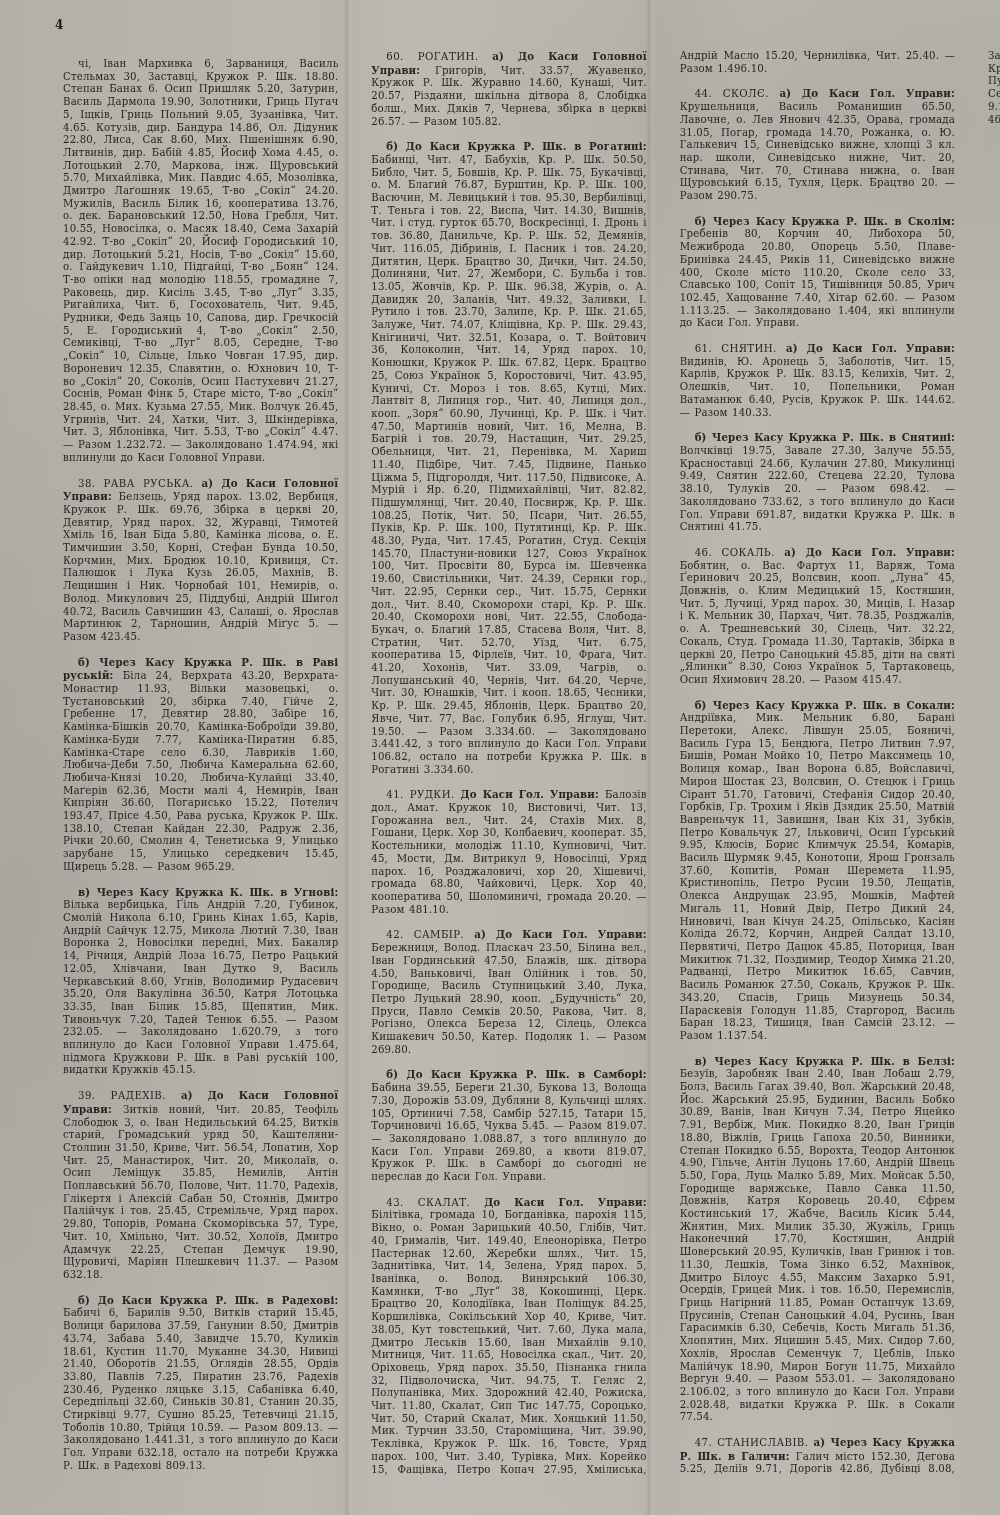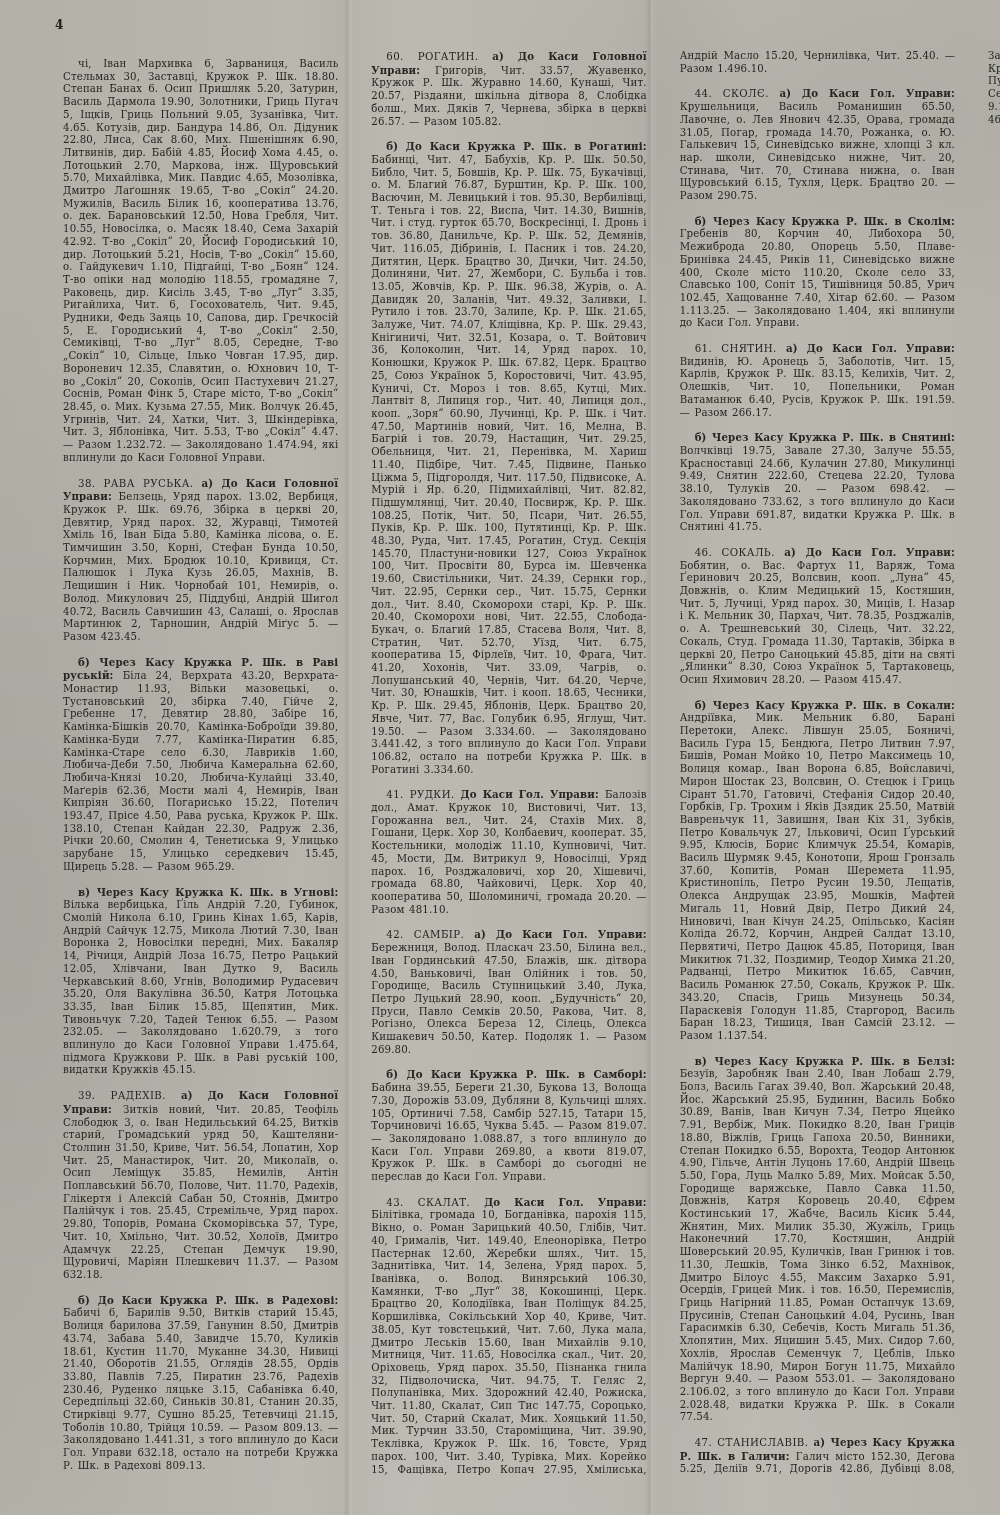--- a/index.html
+++ b/index.html
@@ -56,20 +56,20 @@
       <p class="para"><span class="secnum">39. РАДЕХІВ. </span><b class="lead">а) До Каси Головної Управи: </b><span>Зитків новий, Чит. 20.85, Теофіль Слободюк 3, о. Іван Недильський 64.25, Витків старий, Громадський уряд 50, Каштеляни-Столпин 31.50, Криве, Чит. 56.54, Лопатин, Хор Чит. 25, Манастирок, Чит. 20, Миколаїв, о. Осип Леміщук 35.85, Немилів, Антін Поплавський 56.70, Полове, Чит. 11.70, Радехів, Глікертя і Алексій Сабан 50, Стоянів, Дмитро Палійчук і тов. 25.45, Стремільче, Уряд парох. 29.80, Топорів, Романа Скоморівська 57, Туре, Чит. 10, Хмільно, Чит. 30.52, Холоїв, Дмитро Адамчук 22.25, Степан Демчук 19.90, Щуровичі, Маріян Плешкевич 11.37. — Разом 632.18.</span></p>
       <p class="para"><b class="lead">б) До Каси Кружка Р. Шк. в Радехові: </b><span>Бабичі 6, Барилів 9.50, Витків старий 15.45, Волиця барилова 37.59, Ганунин 8.50, Дмитрів 43.74, Забава 5.40, Завидче 15.70, Куликів 18.61, Кустин 11.70, Муканне 34.30, Нивиці 21.40, Оборотів 21.55, Оглядів 28.55, Ордів 33.80, Павлів 7.25, Пиратин 23.76, Радехів 230.46, Руденко ляцьке 3.15, Сабанівка 6.40, Середпільці 32.60, Синьків 30.81, Станин 20.35, Стирківці 9.77, Сушно 85.25, Тетевчиці 21.15, Тоболів 10.80, Трійця 10.59. — Разом 809.13. — Заколядовано 1.441.31, з того вплинуло до Каси Гол. Управи 632.18, остало на потреби Кружка Р. Шк. в Радехові 809.13.</span></p>
       <p class="para"><span class="secnum">60. РОГАТИН. </span><b class="lead">а) До Каси Головної Управи: </b><span>Григорів, Чит. 33.57, Жуавенко, Кружок Р. Шк. Журавно 14.60, Кунаші, Чит. 20.57, Різдаяни, шкільна дітвора 8, Слобідка болш., Мих. Дяків 7, Чернева, збірка в церкві 26.57. — Разом 105.82.</span></p>
       <p class="para"><b class="lead">б) До Каси Кружка Р. Шк. в Рогатині: </b><span>Бабинці, Чит. 47, Бабухів, Кр. Р. Шк. 50.50, Библо, Чит. 5, Бовшів, Кр. Р. Шк. 75, Букачівці, о. М. Благий 76.87, Бурштин, Кр. Р. Шк. 100, Васючин, М. Левицький і тов. 95.30, Вербилівці, Т. Теньга і тов. 22, Виспа, Чит. 14.30, Вишнів, Чит. і студ. гурток 65.70, Воскресінці, І. Дронь і тов. 36.80, Данильче, Кр. Р. Шк. 52, Демянів, Чит. 116.05, Дібринів, І. Пасник і тов. 24.20, Дитятин, Церк. Брацтво 30, Дички, Чит. 24.50, Долиняни, Чит. 27, Жембори, С. Бульба і тов. 13.05, Жовчів, Кр. Р. Шк. 96.38, Журів, о. А. Давидяк 20, Заланів, Чит. 49.32, Заливки, І. Рутило і тов. 23.70, Залипе, Кр. Р. Шк. 21.65, Залуже, Чит. 74.07, Кліщівна, Кр. Р. Шк. 29.43, Кнігиничі, Чит. 32.51, Козара, о. Т. Войтович 36, Колоколин, Чит. 14, Уряд парох. 10, Конюшки, Кружок Р. Шк. 67.82, Церк. Брацтво 25, Союз Українок 5, Коростовичі, Чит. 43.95, Куничі, Ст. Мороз і тов. 8.65, Кутці, Мих. Лантвіт 8, Липиця гор., Чит. 40, Липиця дол., кооп. „Зоря“ 60.90, Лучинці, Кр. Р. Шк. і Чит. 47.50, Мартинів новий, Чит. 16, Мелна, В. Багрій і тов. 20.79, Настащин, Чит. 29.25, Обельниця, Чит. 21, Перенівка, М. Хариш 11.40, Підбіре, Чит. 7.45, Підвине, Панько Ціжма 5, Підгоролдя, Чит. 117.50, Підвисоке, А. Мурій і Яр. 6.20, Підмихайлівці, Чит. 82.82, Підшумлянці, Чит. 20.40, Посвирж, Кр. Р. Шк. 108.25, Потік, Чит. 50, Псари, Чит. 26.55, Пуків, Кр. Р. Шк. 100, Путятинці, Кр. Р. Шк. 48.30, Руда, Чит. 17.45, Рогатин, Студ. Секція 145.70, Пластуни-новики 127, Союз Українок 100, Чит. Просвіти 80, Бурса ім. Шевченка 19.60, Свистільники, Чит. 24.39, Сернки гор., Чит. 22.95, Сернки сер., Чит. 15.75, Сернки дол., Чит. 8.40, Скоморохи старі, Кр. Р. Шк. 20.40, Скоморохи нові, Чит. 22.55, Слобода-Букач, о. Благий 17.85, Стасева Воля, Чит. 8, Стратин, Чит. 52.70, Уїзд, Чит. 6.75, кооператива 15, Фірлеїв, Чит. 10, Фрага, Чит. 41.20, Хохонів, Чит. 33.09, Чагрів, о. Лопушанський 40, Чернів, Чит. 64.20, Черче, Чит. 30, Юнашків, Чит. і кооп. 18.65, Чесники, Кр. Р. Шк. 29.45, Яблонів, Церк. Брацтво 20, Явче, Чит. 77, Вас. Голубик 6.95, Яглуш, Чит. 19.50. — Разом 3.334.60. — Заколядовано 3.441.42, з того вплинуло до Каси Гол. Управи 106.82, остало на потреби Кружка Р. Шк. в Рогатині 3.334.60.</span></p>
       <p class="para"><span class="secnum">41. РУДКИ. </span><b class="lead">До Каси Гол. Управи: </b><span>Балозів дол., Амат. Кружок 10, Вистовичі, Чит. 13, Горожанна вел., Чит. 24, Стахів Мих. 8, Гошани, Церк. Хор 30, Колбаевич, кооперат. 35, Костельники, молодіж 11.10, Купновичі, Чит. 45, Мости, Дм. Витрикул 9, Новосілці, Уряд парох. 16, Розджаловичі, хор 20, Хішевичі, громада 68.80, Чайковичі, Церк. Хор 40, кооператива 50, Шоломиничі, громада 20.20. — Разом 481.10.</span></p>
       <p class="para"><span class="secnum">42. САМБІР. </span><b class="lead">а) До Каси Гол. Управи: </b><span>Бережниця, Волод. Пласкач 23.50, Білина вел., Іван Гординський 47.50, Блажів, шк. дітвора 4.50, Ваньковичі, Іван Олійник і тов. 50, Городище, Василь Ступницький 3.40, Лука, Петро Луцький 28.90, кооп. „Будучність“ 20, Пруси, Павло Семків 20.50, Ракова, Чит. 8, Рогізно, Олекса Береза 12, Сілець, Олекса Кишакевич 50.50, Катер. Подоляк 1. — Разом 269.80.</span></p>
       <p class="para"><b class="lead">б) До Каси Кружка Р. Шк. в Самборі: </b><span>Бабина 39.55, Береги 21.30, Букова 13, Волоща 7.30, Дорожів 53.09, Дубляни 8, Кульчиці шлях. 105, Ортиничі 7.58, Самбір 527.15, Татари 15, Торчиновичі 16.65, Чуква 5.45. — Разом 819.07. — Заколядовано 1.088.87, з того вплинуло до Каси Гол. Управи 269.80, а квоти 819.07, Кружок Р. Шк. в Самборі до сьогодні не переслав до Каси Гол. Управи.</span></p>
       <p class="para"><span class="secnum">43. СКАЛАТ. </span><b class="lead">До Каси Гол. Управи: </b><span>Білітівка, громада 10, Богданівка, парохія 115, Вікно, о. Роман Зарицький 40.50, Глібів, Чит. 40, Грималів, Чит. 149.40, Елеонорівка, Петро Пастернак 12.60, Жеребки шлях., Чит. 15, Заднитівка, Чит. 14, Зелена, Уряд парох. 5, Іванівка, о. Волод. Винярський 106.30, Камянки, Т-во „Луг“ 38, Кокошинці, Церк. Брацтво 20, Колодіївка, Іван Поліщук 84.25, Коршилівка, Сокільський Хор 40, Криве, Чит. 38.05, Кут товстецький, Чит. 7.60, Лука мала, Дмитро Леськів 15.60, Іван Михайлів 9.10, Митниця, Чит. 11.65, Новосілка скал., Чит. 20, Оріховець, Уряд парох. 35.50, Пізнанка гнила 32, Підволочиска, Чит. 94.75, Т. Геляс 2, Полупанівка, Мих. Здорожний 42.40, Рожиска, Чит. 11.80, Скалат, Сип Тис 147.75, Сороцько, Чит. 50, Старий Скалат, Мик. Хояцький 11.50, Мик. Турчин 33.50, Староміщина, Чит. 39.90, Теклівка, Кружок Р. Шк. 16, Товсте, Уряд парох. 100, Чит. 3.40, Турівка, Мих. Корейко 15, Фащівка, Петро Копач 27.95, Хмілиська, Андрій Масло 15.20, Чернилівка, Чит. 25.40. — Разом 1.496.10.</span></p>
       <p class="para"><span class="secnum">44. СКОЛЄ. </span><b class="lead">а) До Каси Гол. Управи: </b><span>Крушельниця, Василь Романишин 65.50, Лавочне, о. Лев Янович 42.35, Орава, громада 31.05, Погар, громада 14.70, Рожанка, о. Ю. Галькевич 15, Синевідсько вижне, хлопці 3 кл. нар. школи, Синевідсько нижне, Чит. 20, Стинава, Чит. 70, Стинава нижна, о. Іван Щуровський 6.15, Тухля, Церк. Брацтво 20. — Разом 290.75.</span></p>
       <p class="para"><b class="lead">б) Через Касу Кружка Р. Шк. в Сколім: </b><span>Гребенів 80, Корчин 40, Либохора 50, Межиброда 20.80, Опорець 5.50, Плаве-Бринівка 24.45, Риків 11, Синевідсько вижне 400, Сколе місто 110.20, Сколе село 33, Славсько 100, Сопіт 15, Тишівниця 50.85, Урич 102.45, Хащованне 7.40, Хітар 62.60. — Разом 1.113.25. — Заколядовано 1.404, які вплинули до Каси Гол. Управи.</span></p>
-      <p class="para"><span class="secnum">61. СНЯТИН. </span><b class="lead">а) До Каси Гол. Управи: </b><span>Видинів, Ю. Аронець 5, Заболотів, Чит. 15, Карлів, Кружок Р. Шк. 83.15, Келихів, Чит. 2, Олешків, Чит. 10, Попельники, Роман Ватаманюк 6.40, Русів, Кружок Р. Шк. 191.59. — Разом 266.17.</span></p>
+      <p class="para"><span class="secnum">61. СНЯТИН. </span><b class="lead">а) До Каси Гол. Управи: </b><span>Видинів, Ю. Аронець 5, Заболотів, Чит. 15, Карлів, Кружок Р. Шк. 83.15, Келихів, Чит. 2, Олешків, Чит. 10, Попельники, Роман Ватаманюк 6.40, Русів, Кружок Р. Шк. 144.62. — Разом 140.33.</span></p>
       <p class="para"><b class="lead">б) Через Касу Кружка Р. Шк. в Снятині: </b><span>Волчківці 19.75, Завале 27.30, Залуче 55.55, Красноставці 24.66, Кулачин 27.80, Микулинці 9.49, Снятин 222.60, Стецева 22.20, Тулова 38.10, Тулуків 20. — Разом 698.42. — Заколядовано 733.62, з того вплинуло до Каси Гол. Управи 691.87, видатки Кружка Р. Шк. в Снятині 41.75.</span></p>
       <p class="para"><span class="secnum">46. СОКАЛЬ. </span><b class="lead">а) До Каси Гол. Управи: </b><span>Бобятин, о. Вас. Фартух 11, Варяж, Тома Ґеринович 20.25, Волсвин, кооп. „Луна“ 45, Довжнів, о. Клим Медицький 15, Костяшин, Чит. 5, Лучиці, Уряд парох. 30, Миців, І. Назар і К. Мельник 30, Пархач, Чит. 78.35, Розджалів, о. А. Трешневський 30, Сілець, Чит. 32.22, Сокаль, Студ. Громада 11.30, Тартаків, Збірка в церкві 20, Петро Саноцький 45.85, діти на святі „Ялинки“ 8.30, Союз Українок 5, Тартаковець, Осип Яхимович 28.20. — Разом 415.47.</span></p>
       <p class="para"><b class="lead">б) Через Касу Кружка Р. Шк. в Сокали: </b><span>Андріївка, Мик. Мельник 6.80, Барані Перетоки, Алекс. Лівшун 25.05, Бояничі, Василь Гура 15, Бендюга, Петро Литвин 7.97, Бишів, Роман Мойко 10, Петро Максимець 10, Волиця комар., Іван Ворона 6.85, Войславичі, Мирон Шостак 23, Волсвин, О. Стецюк і Гриць Сірант 51.70, Гатовичі, Стефанія Сидор 20.40, Горбків, Гр. Трохим і Яків Дзядик 25.50, Матвій Вавреньчук 11, Завишня, Іван Кіх 31, Зубків, Петро Ковальчук 27, Ільковичі, Осип Ґурський 9.95, Клюсів, Борис Климчук 25.54, Комарів, Василь Шурмяк 9.45, Конотопи, Ярош Гронзаль 37.60, Копитів, Роман Шеремета 11.95, Кристинопіль, Петро Русин 19.50, Лещатів, Олекса Андрущак 23.95, Мошків, Мафтей Мигаль 11, Новий Двір, Петро Дикий 24, Ниновичі, Іван Кічун 24.25, Опільсько, Касіян Коліда 26.72, Корчин, Андрей Салдат 13.10, Первятичі, Петро Дацюк 45.85, Поториця, Іван Микитюк 71.32, Поздимир, Теодор Химка 21.20, Радванці, Петро Микитюк 16.65, Савчин, Василь Романюк 27.50, Сокаль, Кружок Р. Шк. 343.20, Спасів, Гриць Мизунець 50.34, Параскевія Голодун 11.85, Старгород, Василь Баран 18.23, Тишиця, Іван Самсій 23.12. — Разом 1.137.54.</span></p>
       <p class="para"><b class="lead">в) Через Касу Кружка Р. Шк. в Белзі: </b><span>Безуїв, Заробняк Іван 2.40, Іван Лобаш 2.79, Болз, Василь Гагах 39.40, Вол. Жарський 20.48, Йос. Жарський 25.95, Будинин, Василь Бобко 30.89, Ванів, Іван Кичун 7.34, Петро Яцейко 7.91, Вербіж, Мик. Покидко 8.20, Іван Гриців 18.80, Віжлів, Гриць Гапоха 20.50, Винники, Степан Покидко 6.55, Ворохта, Теодор Антонюк 4.90, Гільче, Антін Луцонь 17.60, Андрій Швець 5.50, Гора, Луць Малко 5.89, Мих. Мойсак 5.50, Городище варяжське, Павло Савка 11.50, Довжнів, Катря Коровець 20.40, Єфрем Костинський 17, Жабче, Василь Кісик 5.44, Жнятин, Мих. Милик 35.30, Жужіль, Гриць Наконечний 17.70, Костяшин, Андрій Шоверський 20.95, Куличків, Іван Гринюк і тов. 11.30, Лешків, Тома Зінко 6.52, Махнівок, Дмитро Білоус 4.55, Максим Захарко 5.91, Осердів, Грицей Мик. і тов. 16.50, Перемислів, Гриць Нагірний 11.85, Роман Остапчук 13.69, Прусинів, Степан Саноцький 4.04, Русинь, Іван Гарасимків 6.30, Себечів, Кость Мигаль 51.36, Хлопятин, Мих. Яцишин 5.45, Мих. Сидор 7.60, Хохлів, Ярослав Семенчук 7, Цеблів, Ілько Малійчук 18.90, Мирон Богун 11.75, Михайло Вергун 9.40. — Разом 553.01. — Заколядовано 2.106.02, з того вплинуло до Каси Гол. Управи 2.028.48, видатки Кружка Р. Шк. в Сокали 77.54.</span></p>
       <p class="para"><span class="secnum">47. СТАНИСЛАВІВ. </span><b class="lead">а) Через Касу Кружка Р. Шк. в Галичи: </b><span>Галич місто 152.30, Дегова 5.25, Деліїв 9.71, Дорогів 42.86, Дубівці 8.08, Залуква 43.50, Кінчаки нові 11.06, Козина 8.07, Криліс 20.70, Лани 5.32, Перлівці 3.85, Пукасівці 7.50, Підгороддя 43.55, Селища 4.45, Семиківці 22.60, Суботів 5, Темирівці 21, Тумир 9.11, Тустань 33.65, Четверки 12.25. — Разом 469.81.</span></p>
     </div>
 </div>
 
 </body></html>

